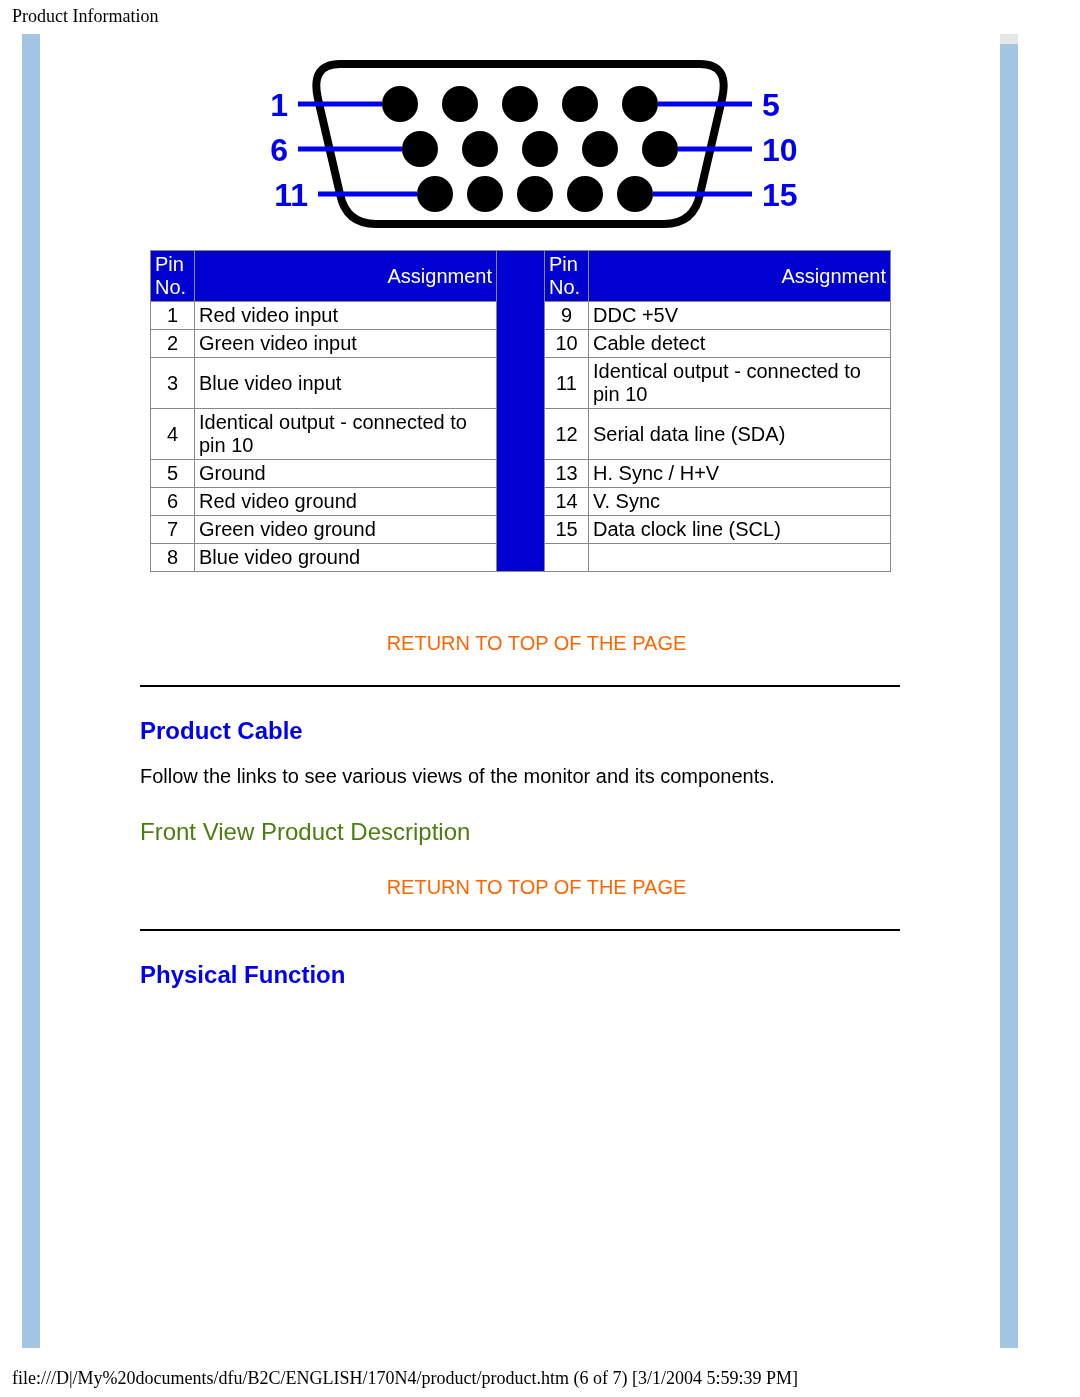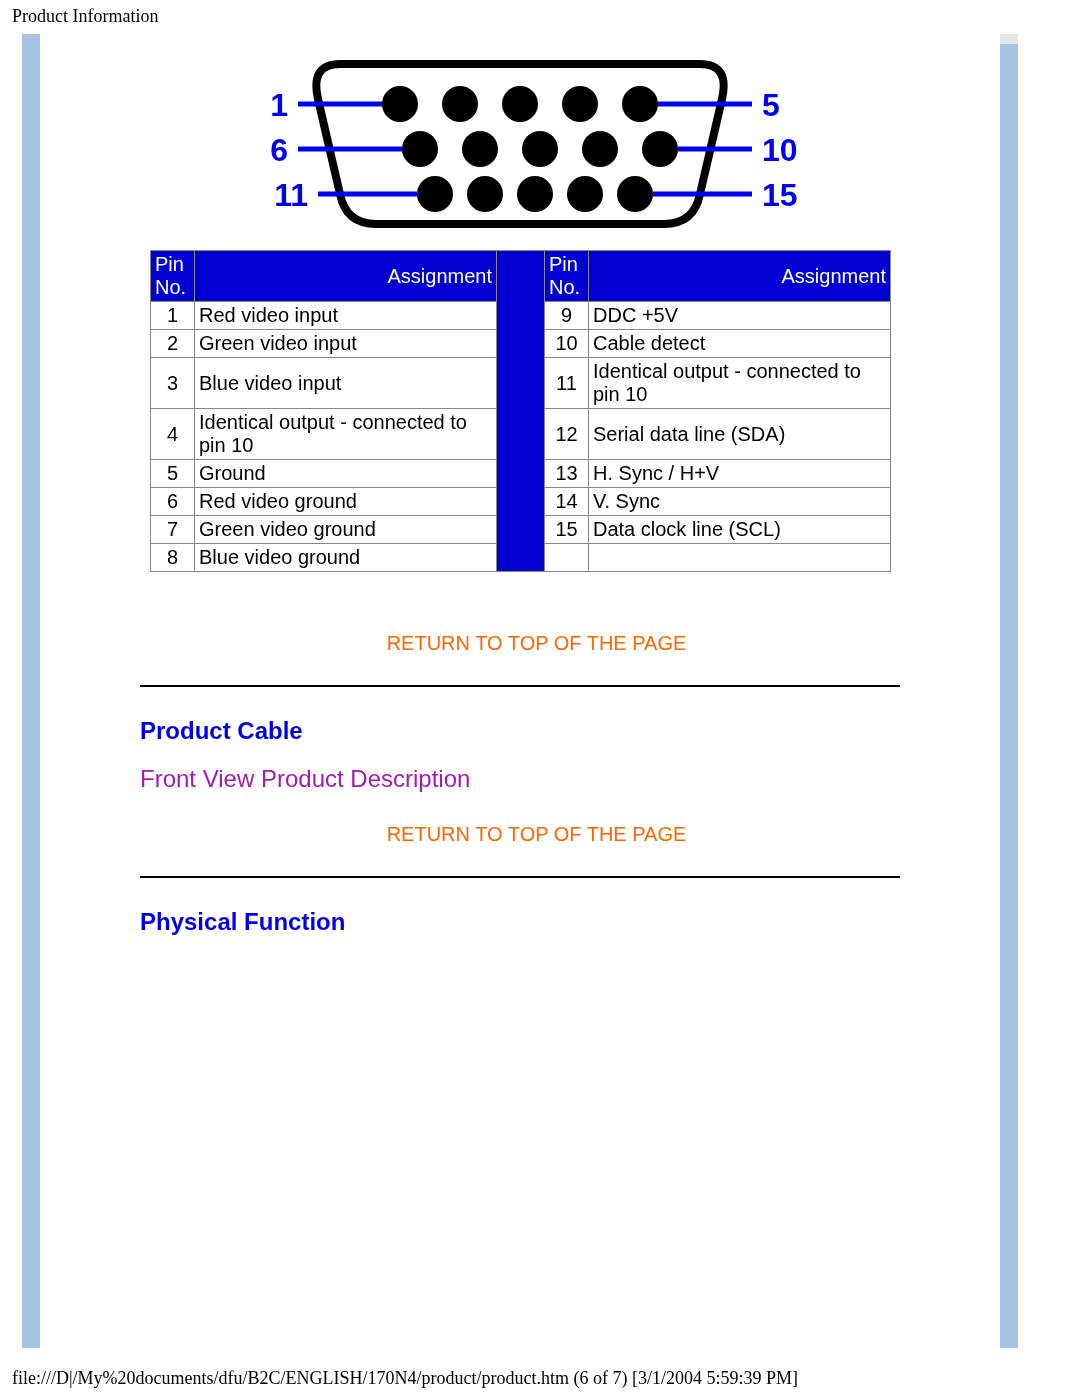--- a/index.html
+++ b/index.html
@@ -137,21 +137,21 @@
   }
 
   p.body-text {
     font-family: Arial, Helvetica, sans-serif;
     font-size: 20px;
     margin: 0 100px 30px;
     color: #000;
   }
 
   a.inline-link {
-    color: #a21caf;
+    color: #4d7c0f;
     font-family: Arial, Helvetica, sans-serif;
     font-size: 24px;
     text-decoration: none;
     margin-left: 100px;
   }
 
   .footer-line {
     position: absolute;
     left: 12px;
     bottom: 8px;
@@ -280,20 +280,21 @@
         </table>
     </div>
 
     <div class="return-link">
       <a href="#">RETURN TO TOP OF THE PAGE</a>
     </div>
 
     <hr class="section-rule">
 
     <h2 class="section-head">Product Cable</h2>
+    <p class="body-text">Follow the links to see various views of the monitor and its components.</p>
     <a href="#" class="inline-link">Front View Product Description</a>
 
     <div class="return-link" style="margin-top:30px;">
       <a href="#">RETURN TO TOP OF THE PAGE</a>
     </div>
 
     <hr class="section-rule">
 
     <h2 class="section-head">Physical Function</h2>
 

